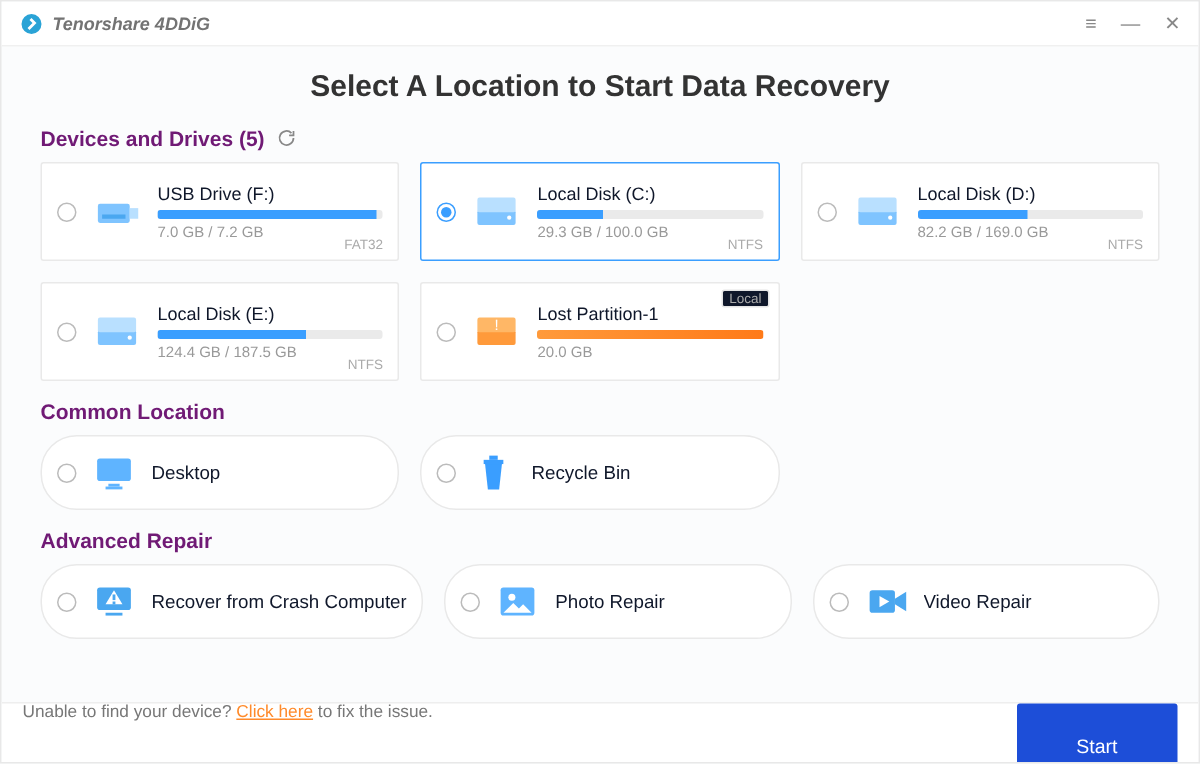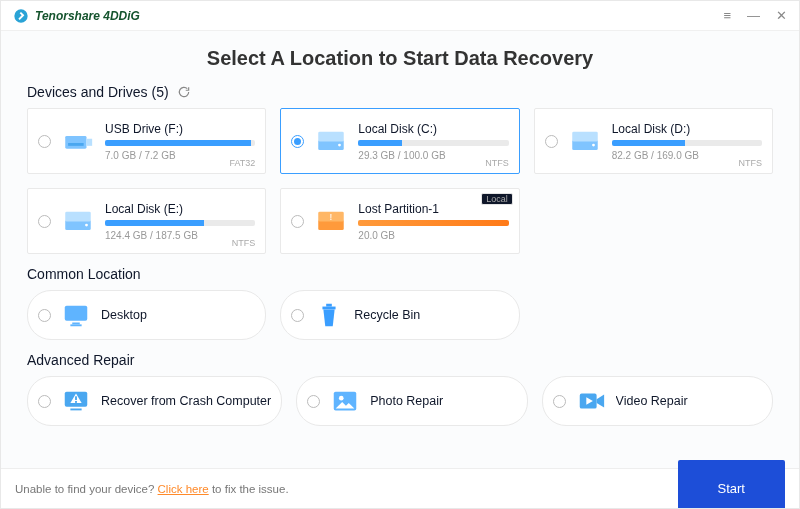--- a/index.html
+++ b/index.html
@@ -1,43 +1,43 @@
 <!DOCTYPE html>
 <html><head>
 <meta charset="utf-8">
 <style>
 * { margin: 0; padding: 0; box-sizing: border-box; font-family: -apple-system, "Segoe UI", Arial, sans-serif; }
 body { width: 800px; height: 509px; background: #fbfcfd; border: 1px solid #e8e8e8; overflow: hidden; display: flex; flex-direction: column; }
 .titlebar { height: 30px; display: flex; align-items: center; justify-content: space-between; padding: 0 12px; border-bottom: 1px solid #f0f0f0; background: #ffffff; }
-.brand { display: flex; align-items: center; gap: 6px; font-size: 12px; font-weight: 600; color: #14532d; font-style: italic; }
+.brand { display: flex; align-items: center; gap: 6px; font-size: 12px; font-weight: 600; color: #737373; font-style: italic; }
 .brand svg { width: 16px; height: 16px; }
 .win-controls { display: flex; align-items: center; gap: 16px; color: #888; }
 .win-controls span { cursor: pointer; font-size: 13px; line-height: 1; }
 .content { flex: 1; padding: 10px 26px 0; overflow: hidden; }
 h1.page-title { text-align: center; font-size: 20px; font-weight: 600; color: #333; margin: 6px 0 14px; }
-.section-head { font-size: 14px; color: #0f172a; margin: 4px 0 8px; display: flex; align-items: center; gap: 8px; }
+.section-head { font-size: 14px; color: #701a75; margin: 4px 0 8px; display: flex; align-items: center; gap: 8px; font-weight: bold; }
 .grid { display: grid; grid-template-columns: repeat(3, 1fr); gap: 14px; margin-bottom: 12px; }
 .card { background: #fff; border: 1px solid #e9e9e9; border-radius: 2px; height: 66px; display: flex; align-items: center; padding: 0 10px; gap: 10px; position: relative; cursor: pointer; }
 .card.selected { border: 1.5px solid #3a9eff; }
 .radio { width: 13px; height: 13px; border: 1.5px solid #bbb; border-radius: 50%; flex: 0 0 auto; display: flex; align-items: center; justify-content: center; }
 .radio.checked { border-color: #3a9eff; }
 .radio.checked::after { content: ""; width: 7px; height: 7px; background: #3a9eff; border-radius: 50%; }
 .drive-icon { width: 34px; height: 30px; flex: 0 0 auto; }
 .card-body { flex: 1; min-width: 0; }
 .card-title { font-size: 12px; color: #0f172a; margin-bottom: 4px; white-space: nowrap; overflow: hidden; text-overflow: ellipsis; }
 .bar { height: 6px; background: #eaeaea; border-radius: 2px; overflow: hidden; position: relative; }
 .fill { height: 100%; background: #3a9eff; }
 .fill.orange { background: linear-gradient(90deg,#ff9a3b,#ff7a18); }
 .card-sub { font-size: 10px; color: #999; margin-top: 4px; }
 .fs-tag { position: absolute; right: 10px; bottom: 5px; font-size: 9px; color: #aaa; }
 .top-tag { position: absolute; right: 6px; top: 4px; font-size: 9px; color: #aaa; border: 1px solid #e5e5e5; padding: 0 4px; border-radius: 2px; background:#0f172a; }
 .card.simple { height: 50px; border-radius: 24px; }
 .simple .card-title { margin-bottom: 0; font-size: 12.5px; }
 .ico { width: 30px; height: 28px; flex: 0 0 auto; display:flex; align-items:center; justify-content:center; }
-.footer { height: 40px; border-top: 1px solid #eee; display: flex; align-items: center; justify-content: space-between; padding: 0 14px; background: #fff; }
+.footer { height: 40px; border-top: 1px solid #eee; display: flex; justify-content: space-between; padding: 0 14px; background: #fff; }
 .hint { font-size: 11.5px; color: #777; }
 .hint a { color: #ff8a2a; text-decoration: underline; cursor: pointer; }
 .start { background: #1d4ed8; color: #fff; border: none; font-size: 13px; padding: 21px 40px; border-radius: 2px; cursor: pointer; }
 .refresh { width: 14px; height:14px; }
 </style>
 </head>
 <body>
 
 <div class="titlebar">
   <div class="brand">

